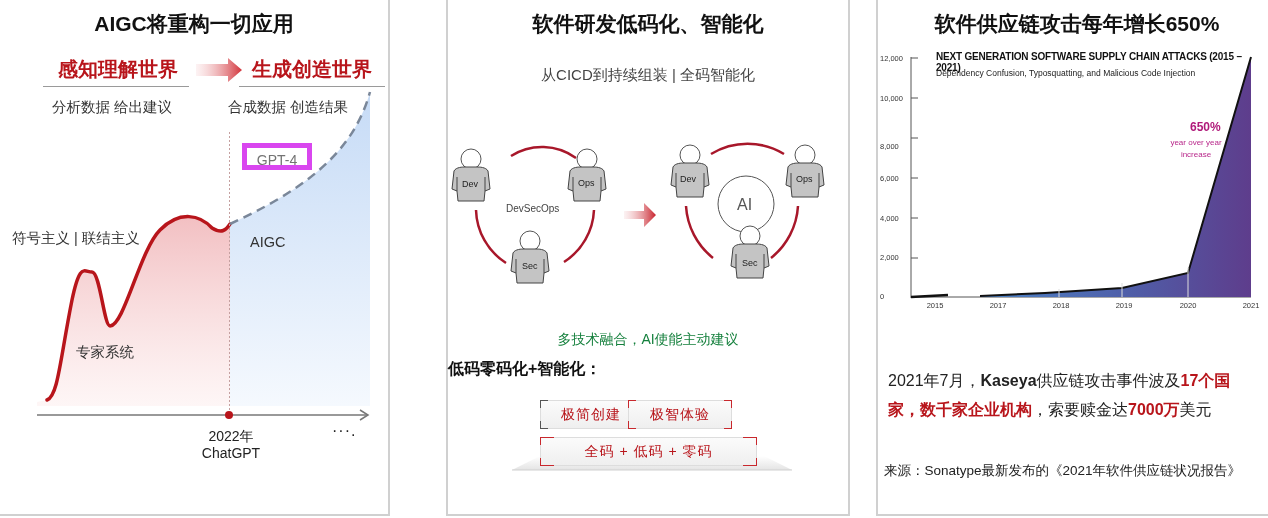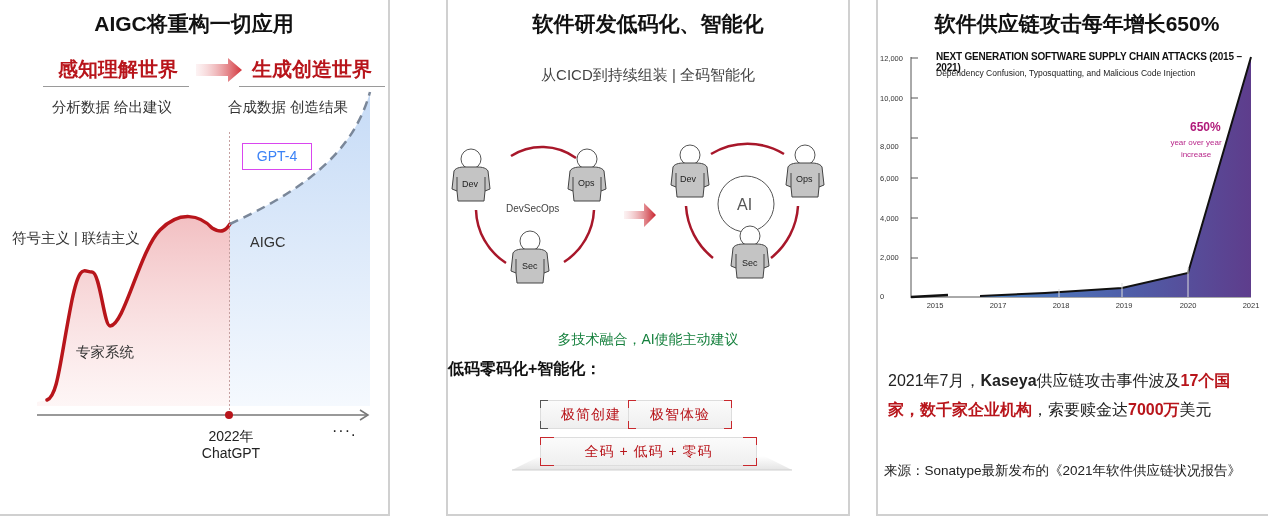--- a/index.html
+++ b/index.html
@@ -9,21 +9,21 @@
   .panel { position: absolute; top: 0; height: 516px; background: #fff; border: 2px solid #d0d0d0; border-top: none; }
   #p1 { left: 0; width: 390px; border-left: none; }
   #p2 { left: 446px; width: 404px; }
   #p3 { left: 876px; width: 392px; border-right: none; }
 
   .ptitle { position: absolute; top: 10px; left: 0; right: 0; text-align: center; font-size: 21px; font-weight: bold; color: #111; }
 
   
   .p1-head { position: absolute; top: 56px; font-size: 20px; font-weight: bold; color: #b8151b; }
   .p1-sub { position: absolute; top: 98px; font-size: 14.5px; color: #333; }
-  .gpt4 { position: absolute; left: 242px; top: 143px; width: 70px; height: 27px; border: 1px solid #d946ef; color: #3b82f6; font-size: 14px; text-align: center; line-height: 25px; background: #fff; }
+  .gpt4 { position: absolute; left: 242px; top: 143px; width: 70px; height: 27px; border: 5px solid #d946ef; color: #737373; font-size: 14px; text-align: center; line-height: 25px; background: #fff; }
   .p1-label { position: absolute; font-size: 14.5px; color: #333; }
   .p1-year { position: absolute; left: 186px; top: 428px; width: 90px; text-align: center; font-size: 14px; color: #222; line-height: 17px; }
   .p1-dots { position: absolute; left: 332px; top: 422px; font-size: 16px; color: #222; letter-spacing: 1px; }
   svg { position: absolute; overflow: visible; }
 
   
   .p2-sub { position: absolute; top: 66px; left: 0; right: 0; text-align: center; font-size: 15px; color: #444; }
   .person-label { font-family: "Liberation Sans", sans-serif; font-size: 9px; fill: #222; }
   .p2-note { position: absolute; top: 331px; left: 0; right: 0; text-align: center; font-size: 14px; color: #15803d; }
   .p2-bold { position: absolute; top: 359px; left: 0; right: 0; text-align: left; font-size: 16px; font-weight: bold; color: #111; }

